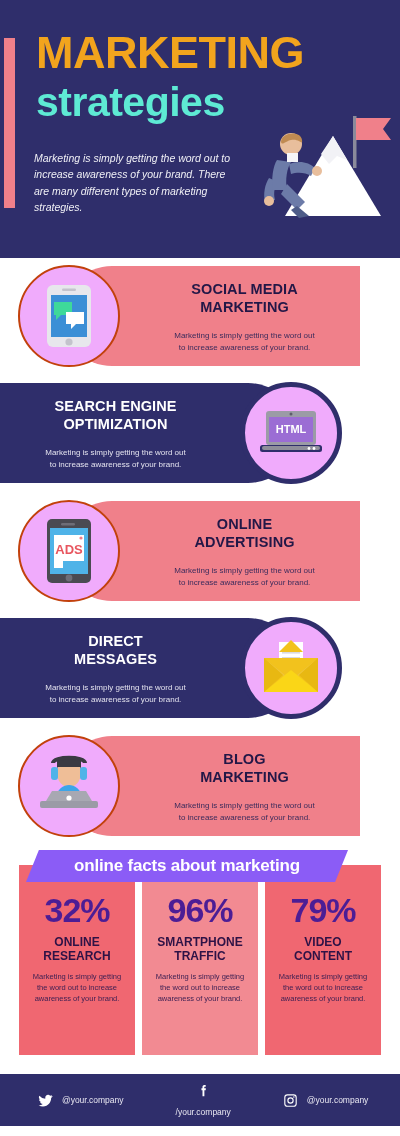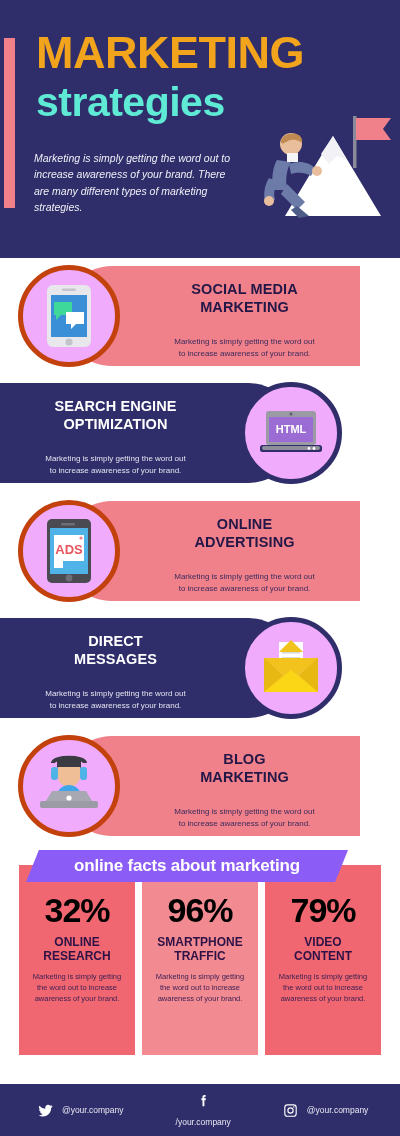--- a/index.html
+++ b/index.html
@@ -49,33 +49,33 @@
   }
   .pill-navy {
     right:62px; left:0; background:#2F2E6B;
     border-top-right-radius:50px; border-bottom-right-radius:50px;
   }
   .circle {
     position:absolute; top:7px; width:102px; height:102px;
     border-radius:50%; background:#f0abfc;
     display:flex; align-items:center; justify-content:center;
   }
-  .circle-left  { left:18px; border:5px solid #c2410c; }
+  .circle-left  { left:18px; border:2px solid #c2410c; }
   .circle-right { right:18px; border:5px solid #2F2E6B; }
 
   .row-text { position:absolute; top:22px; width:215px; text-align:center; }
   .row-text-right { right:8px; }
   .row-text-left  { left:8px; }
   .card-title {
     font-size:14.5px; font-weight:bold; line-height:1.25;
     letter-spacing:0.1px;
   }
   .t-navy { color:#231747; }
   .t-white { color:#ffffff; }
-  .card-desc { margin-top:20px; font-size:8px; line-height:1.45; }
+  .card-desc { margin-top:14px; font-size:8px; line-height:1.45; }
   .d-navy { color:#3B2B5C; }
   .d-white { color:#E3E2EE; }
 
   
   .stats { position:relative; width:400px; height:230px; background:#ffffff; }
   .banner {
     position:absolute; left:26px; top:5px; width:322px; height:32px;
     background:#8b5cf6; z-index:4;
     clip-path:polygon(4% 0, 100% 0, 96% 100%, 0 100%);
     display:flex; align-items:center; justify-content:center;
@@ -86,34 +86,34 @@
     display:flex; gap:7px;
   }
   .stat-card {
     flex:1; height:190px; padding:28px 8px 0;
     text-align:center;
   }
   .sc-a { background:#F06771; }
   .sc-b { background:#F28A92; }
   .sc-c { background:#F06771; }
   .stat-num {
-    font-size:34px; font-weight:bold; color:#000000;
+    font-size:34px; font-weight:bold; color:#4c1d95;
     line-height:1; letter-spacing:-1px;
   }
   .stat-label {
     margin-top:8px; font-size:12px; font-weight:bold;
     color:#2E1246; line-height:1.2;
   }
   .stat-desc {
     margin-top:7px; font-size:7.5px; color:#3A1E52; line-height:1.5;
   }
 
   
   .footer {
-    position:absolute; left:0; bottom:0; width:400px; height:52px;
+    position:absolute; left:0; bottom:10px; width:400px; height:52px;
     background:#2F2E6B; display:flex; align-items:center;
   }
   .social { display:flex; align-items:center; gap:9px; }
   .s1 { margin-left:38px; }
   .s2 { margin-left:52px;flex-direction:column; }
   .s3 { margin-left:52px; }
   .social-handle { font-size:8.5px; color:#E8E7F1; }
   .sicon { width:15px; height:15px; fill:#ffffff; }
 </style>
 </head>

